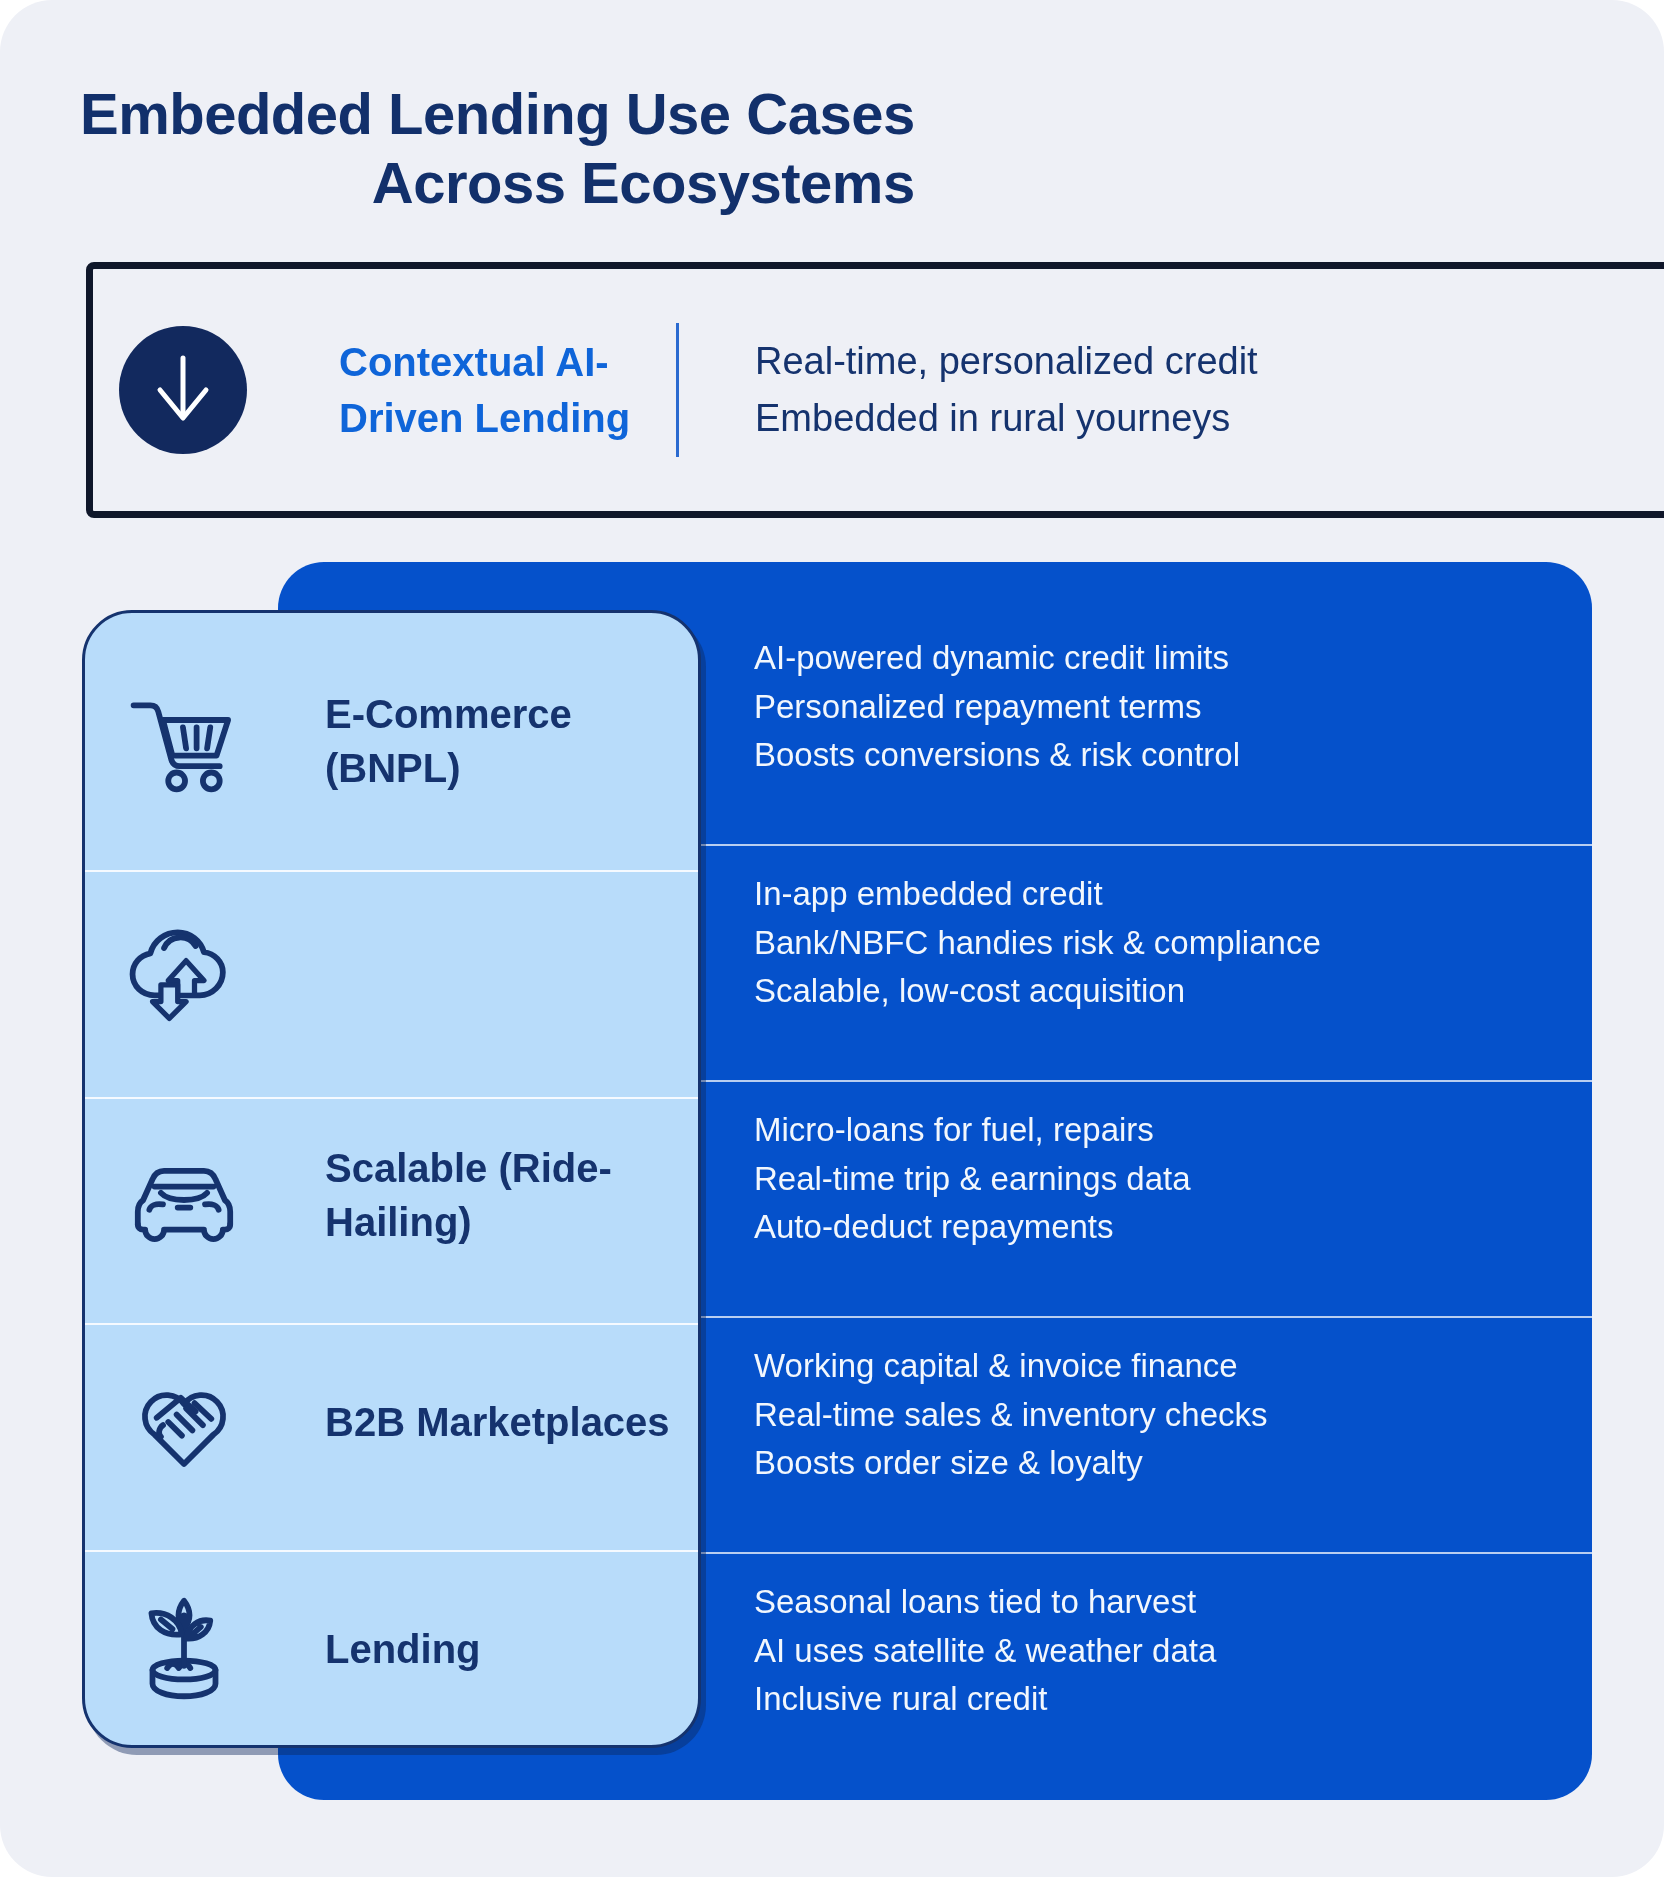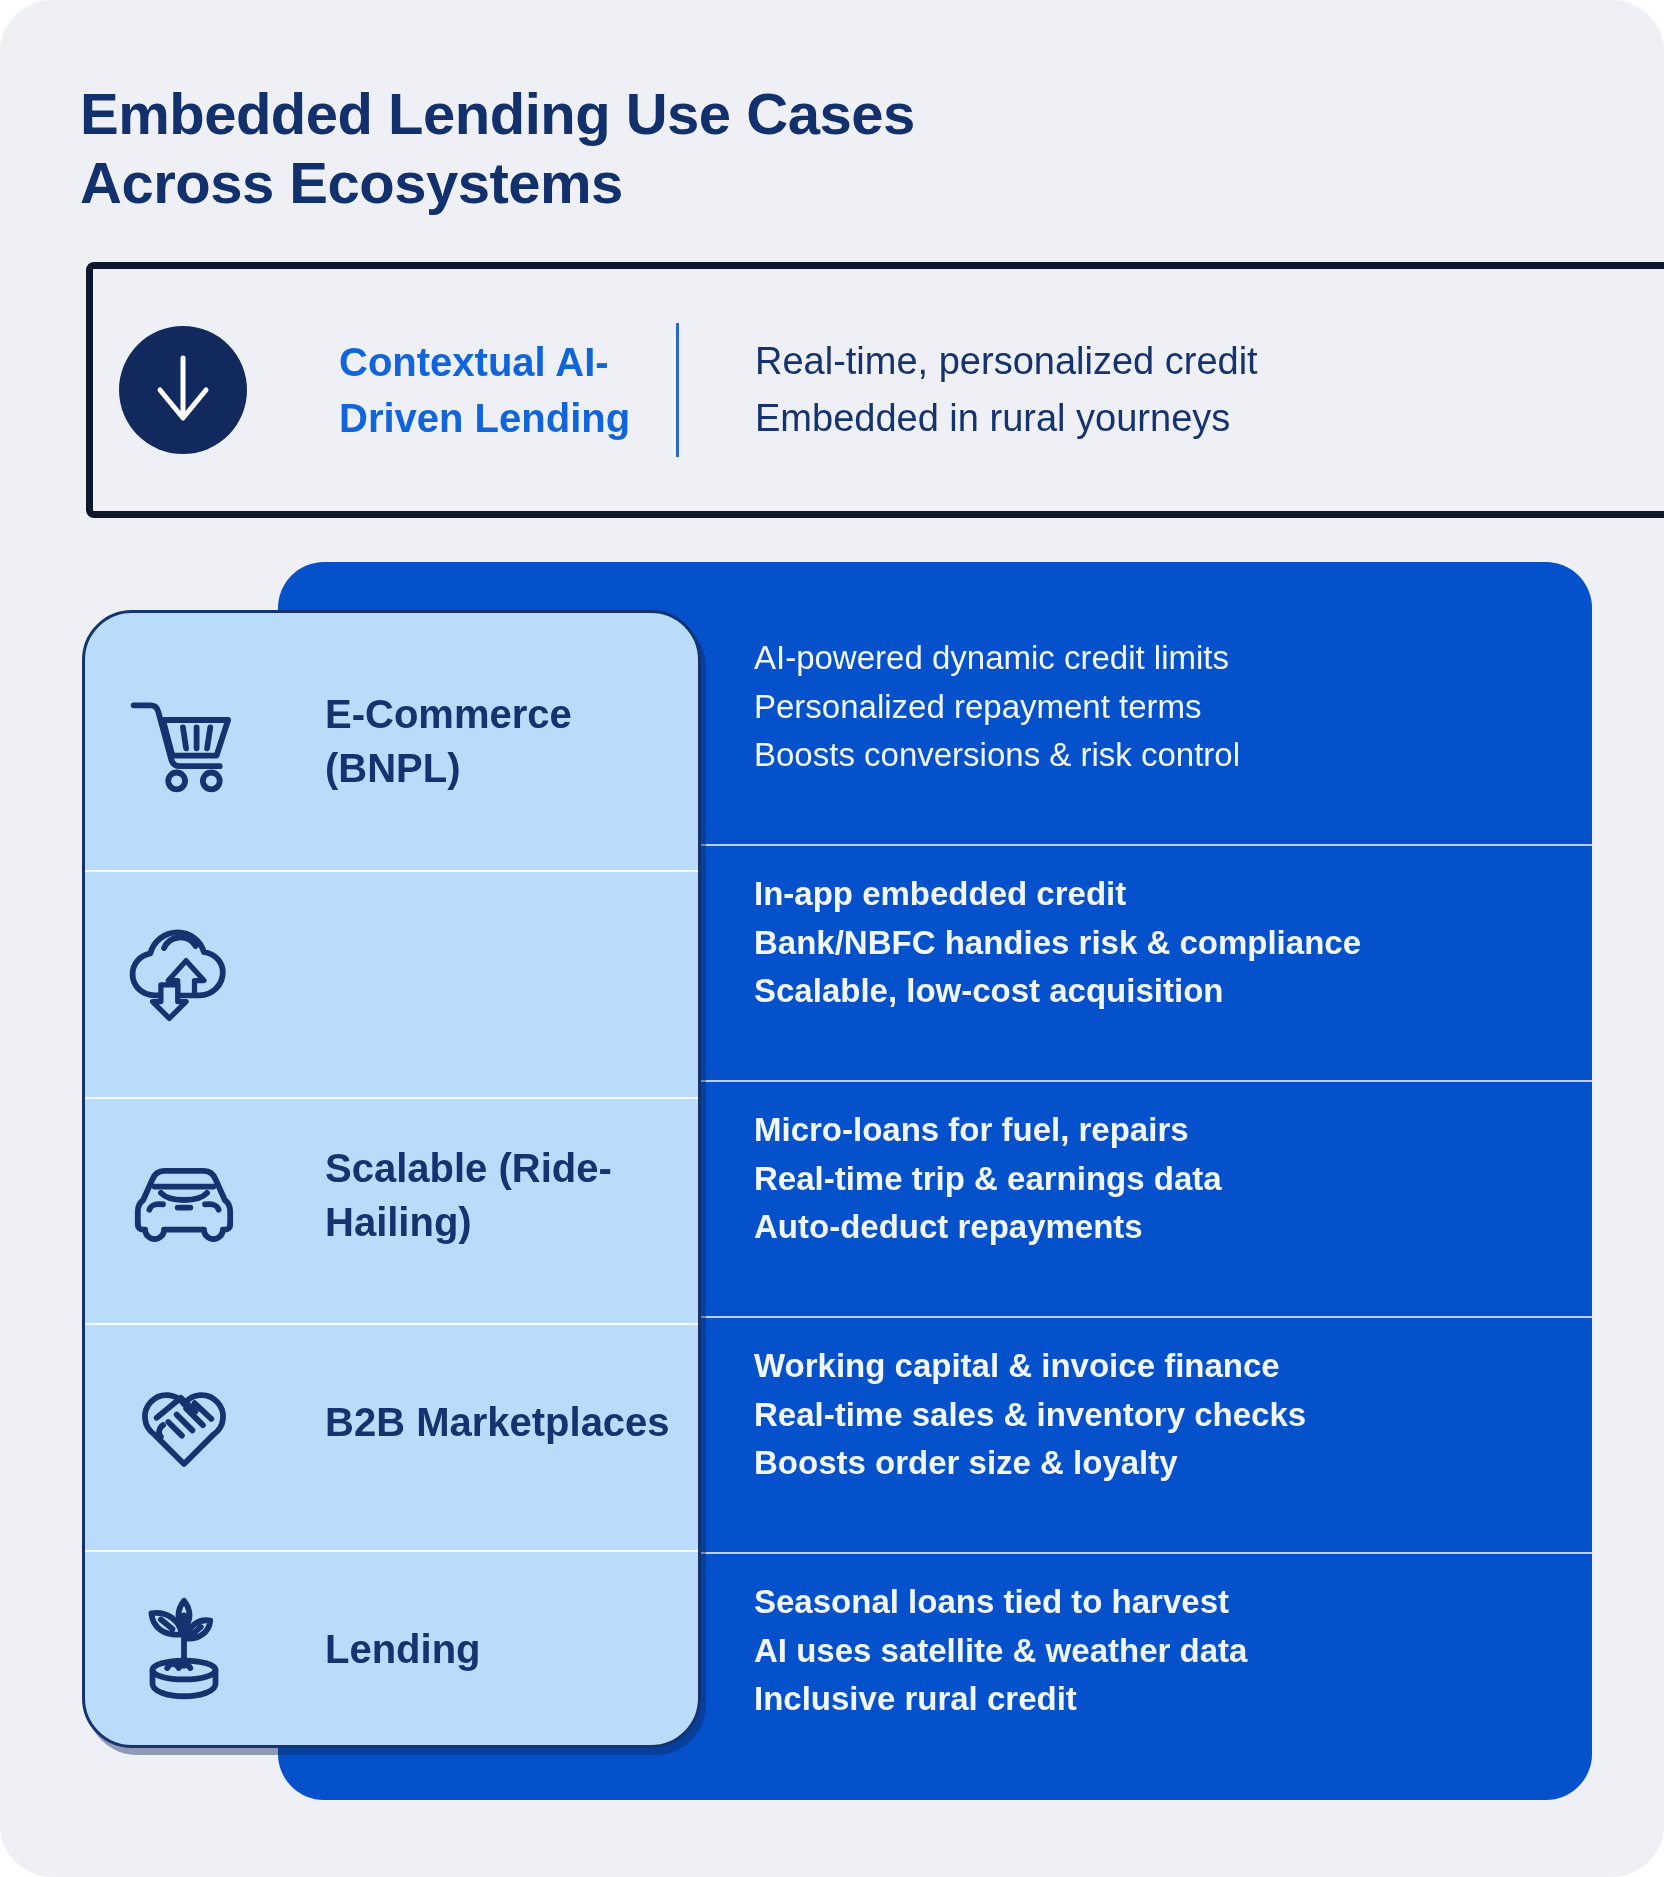--- a/index.html
+++ b/index.html
@@ -5,21 +5,21 @@
   html,body{margin:0;padding:0;background:#ffffff;}
   .canvas{
     position:relative;width:1664px;height:1877px;
     background:#eef0f6;border-radius:52px;overflow:hidden;
     font-family:"Liberation Sans",sans-serif;
   }
   
   .title{
     position:absolute;left:80px;top:40px;
     font-size:58px;font-weight:700;color:#12306b;
-    line-height:1.2;letter-spacing:-0.5px;
+    line-height:1.2;letter-spacing:-0.5px;text-align:right;
   }
   .title span{display:block;}
   
   .top-card{
     position:absolute;left:86px;top:262px;width:1663px;height:256px;
     border:7px solid #0f172a;border-radius:8px;box-sizing:border-box;
   }
   .badge{
     position:absolute;left:26px;top:50%;transform:translateY(-50%);
     width:128px;height:128px;border-radius:50%;background:#12295e;
@@ -40,21 +40,21 @@
   .blue-panel{
     position:absolute;left:278px;top:562px;width:1314px;height:1238px;
     background:#0551cb;border-radius:46px;box-sizing:border-box;
     padding:48px 0 52px 0;display:flex;flex-direction:column;gap:40px;
   }
   .brow{
     flex:1;display:flex;flex-direction:column;justify-content:center;
     padding-left:476px;padding-right:24px;
     color:#f2f7fd;font-size:33px;line-height:1.47;box-sizing:border-box;
   }
-  .brow + .brow{border-top:2px solid rgba(255,255,255,0.72);font-weight:bold;}
+  .brow + .brow{border-top:2px solid rgba(255,255,255,0.72);}
   
   .light-card{
     position:absolute;left:82px;top:610px;width:619px;height:1138px;
     background:#b8dcfa;border:3px solid #15336e;border-radius:50px;
     box-shadow:5px 7px 0 rgba(13,38,90,0.42);
     box-sizing:border-box;display:flex;flex-direction:column;overflow:hidden;
     z-index:2;
   }
   .lrow{flex:1;position:relative;margin-top:32px;}
   .lrow + .lrow{border-top:2px solid rgba(255,255,255,0.85);}

